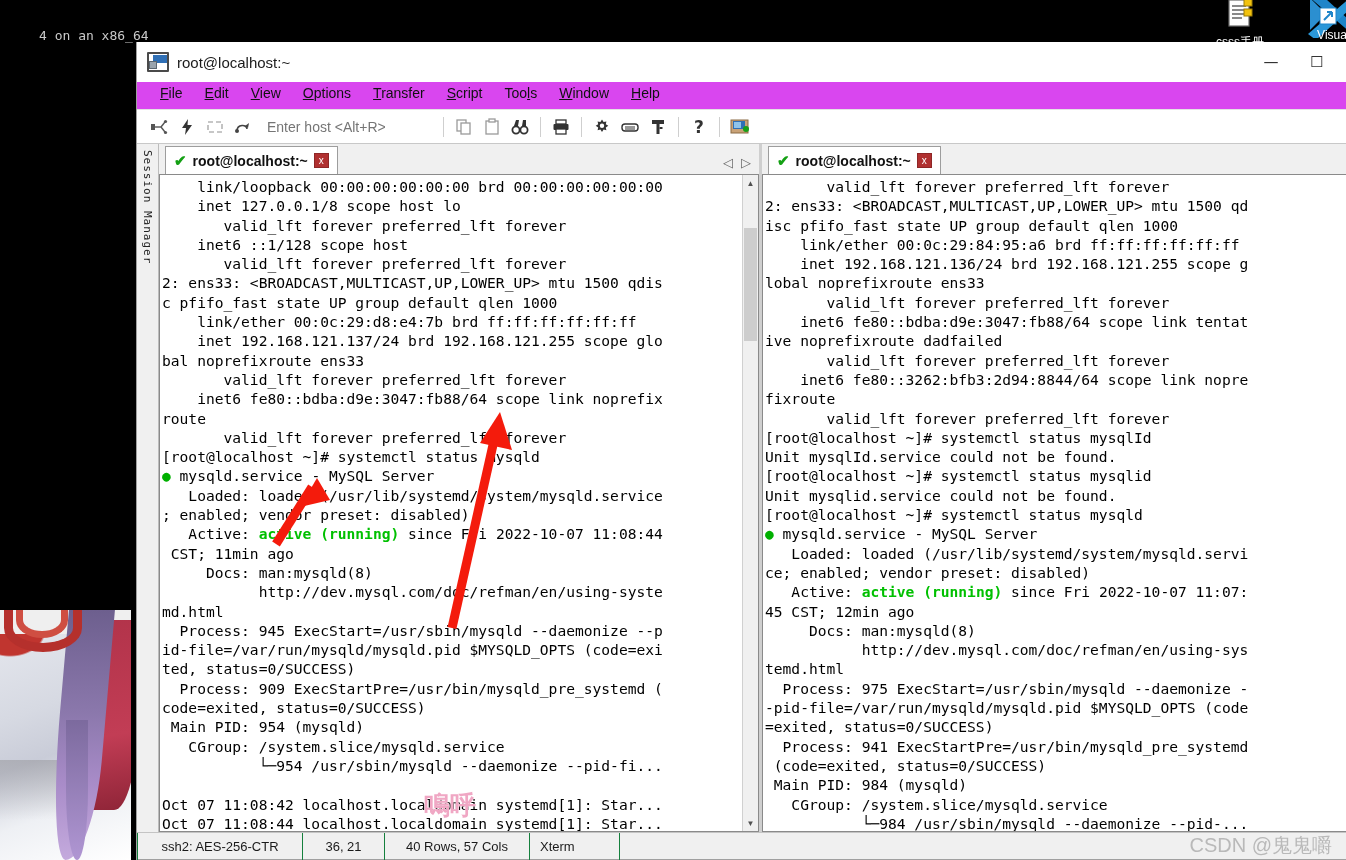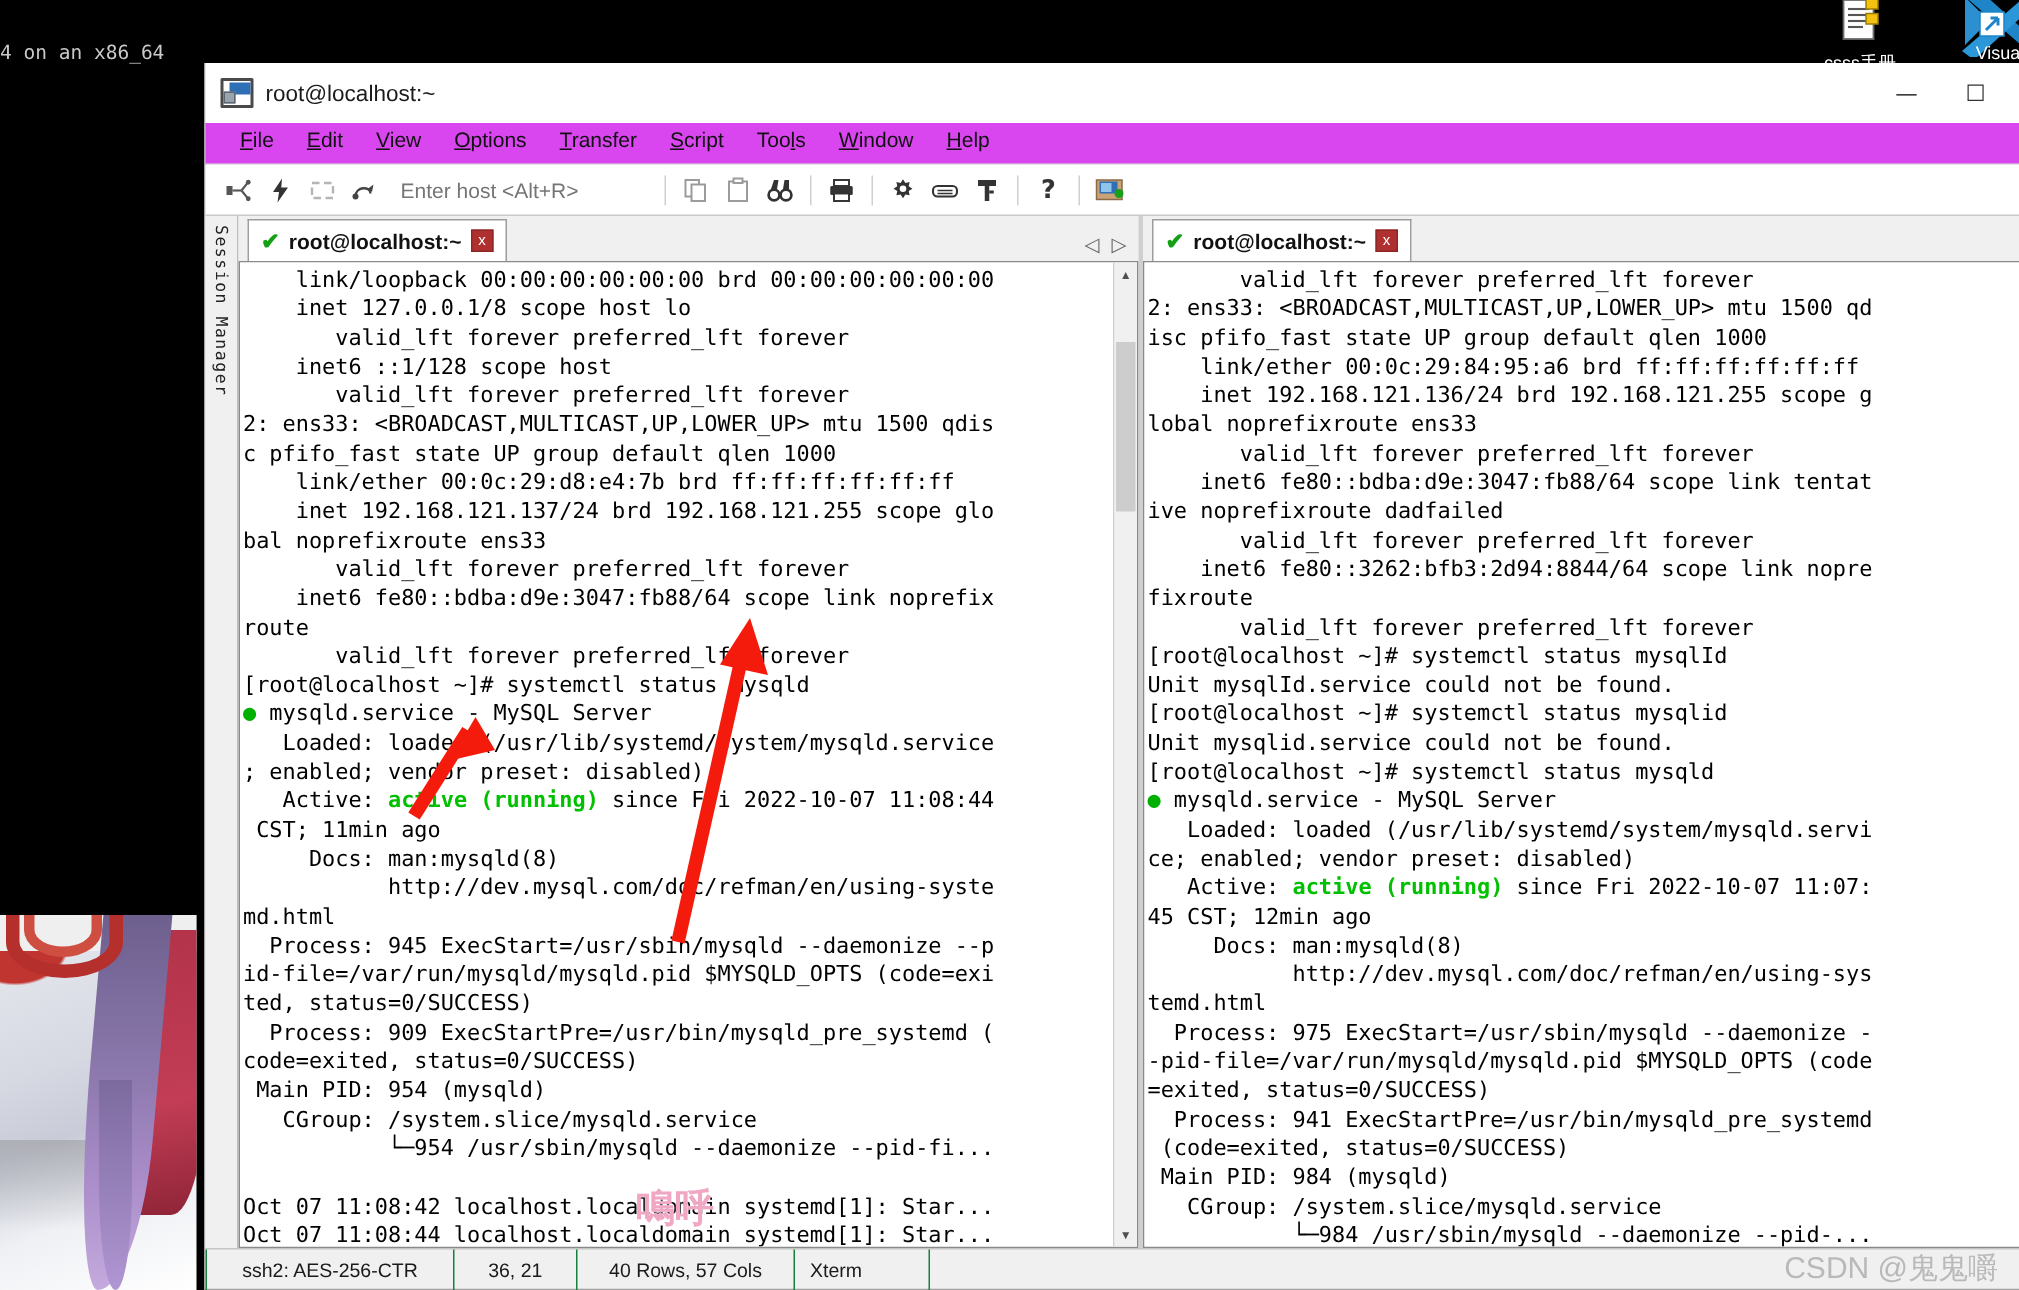--- a/index.html
+++ b/index.html
@@ -11,20 +11,21 @@
     -webkit-font-smoothing:none;
   }
 
   
   #desktop { position:absolute; inset:0; background:#000; }
 
   .desktop-term-text {
     position:absolute; left:0; top:28px; width:130px;
     color:#c9c9c9; font-family:"DejaVu Sans Mono", monospace; font-size:13px;
     white-space:nowrap;
+    padding-left:39px;
   }
 
   
   #wallpaper {
     position:absolute; left:0; top:610px; width:131px; height:250px;
     overflow:hidden;
     background:
       radial-gradient(ellipse 120px 90px at 10px 20px, #c0352f 0%, #c0352f 28%, rgba(192,53,47,0) 30%),
       linear-gradient(160deg,#e8eaf0 0%, #d6d9e2 38%, #c9ccd8 55%, #eef0f4 75%, #ffffff 100%);
   }

